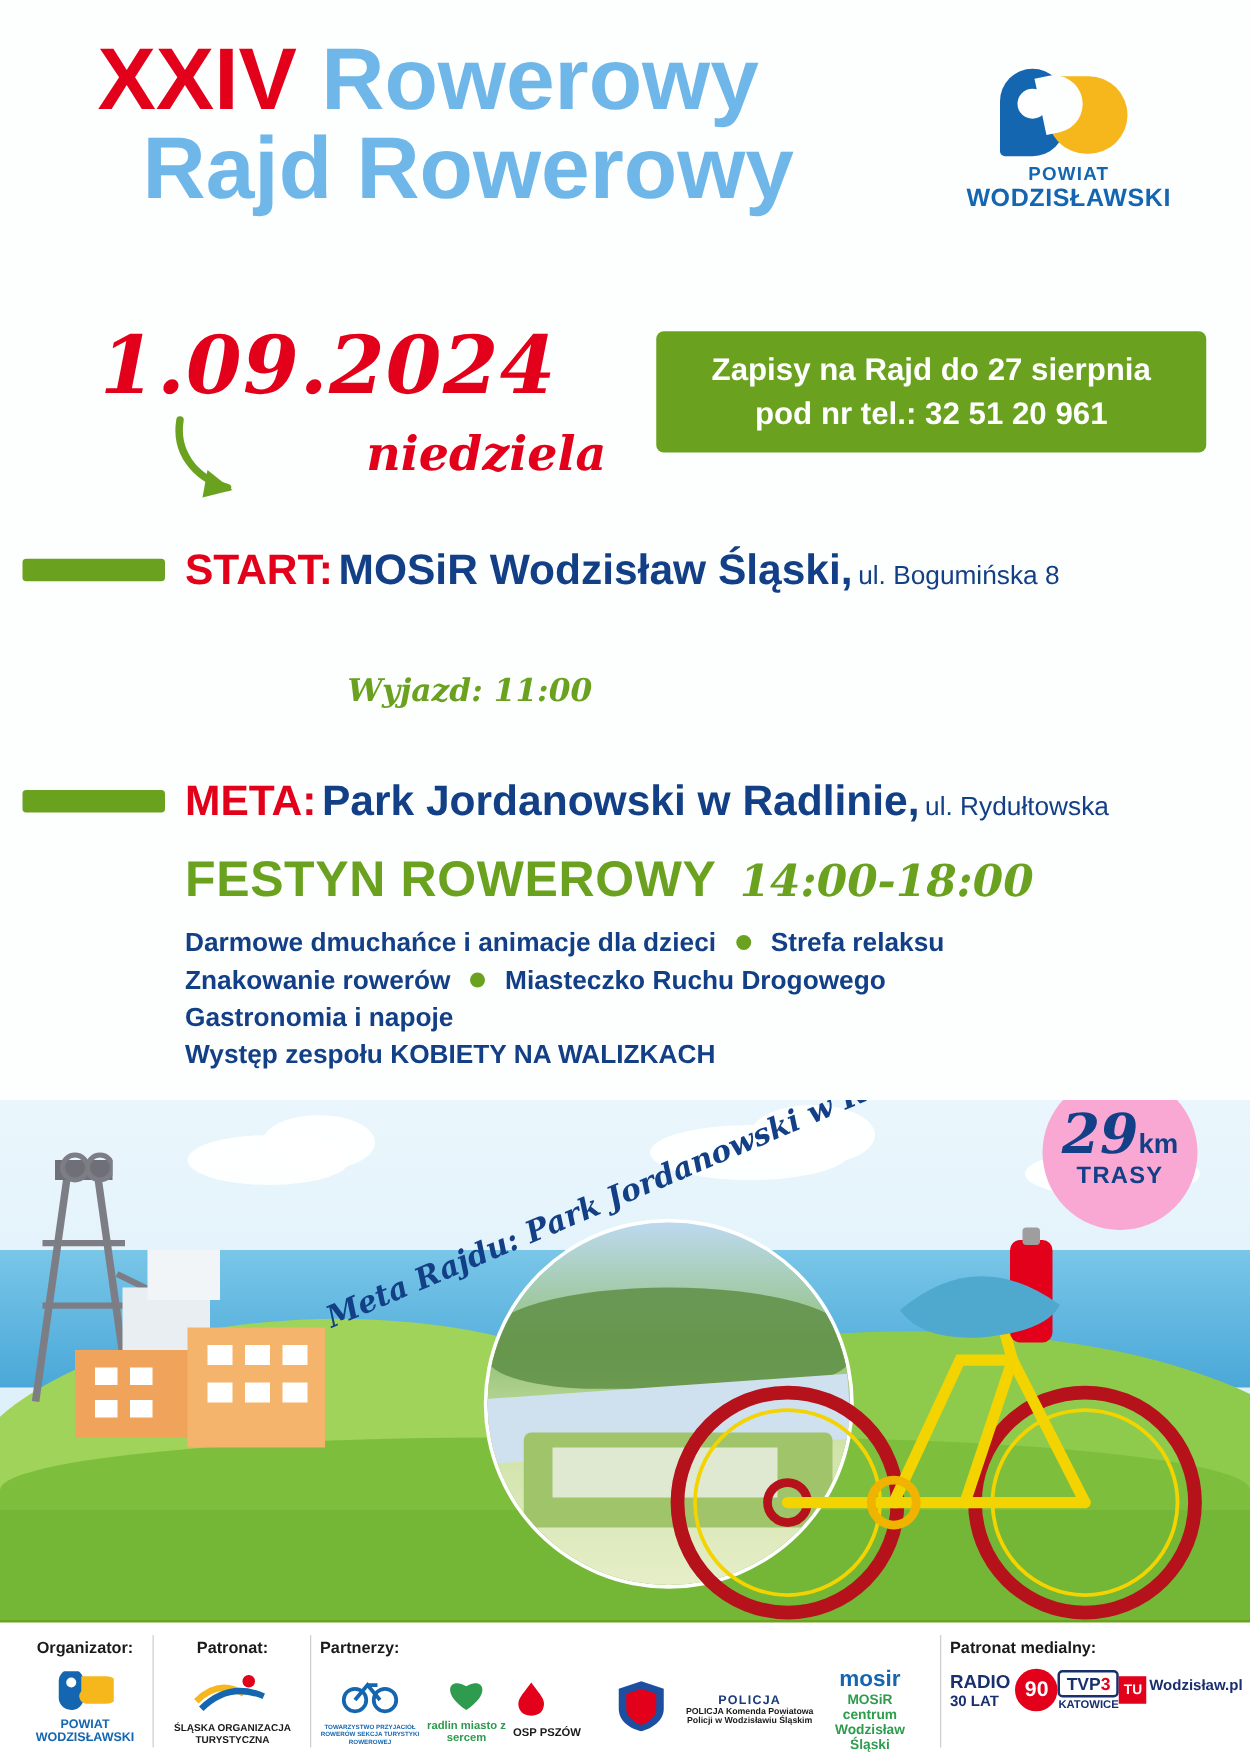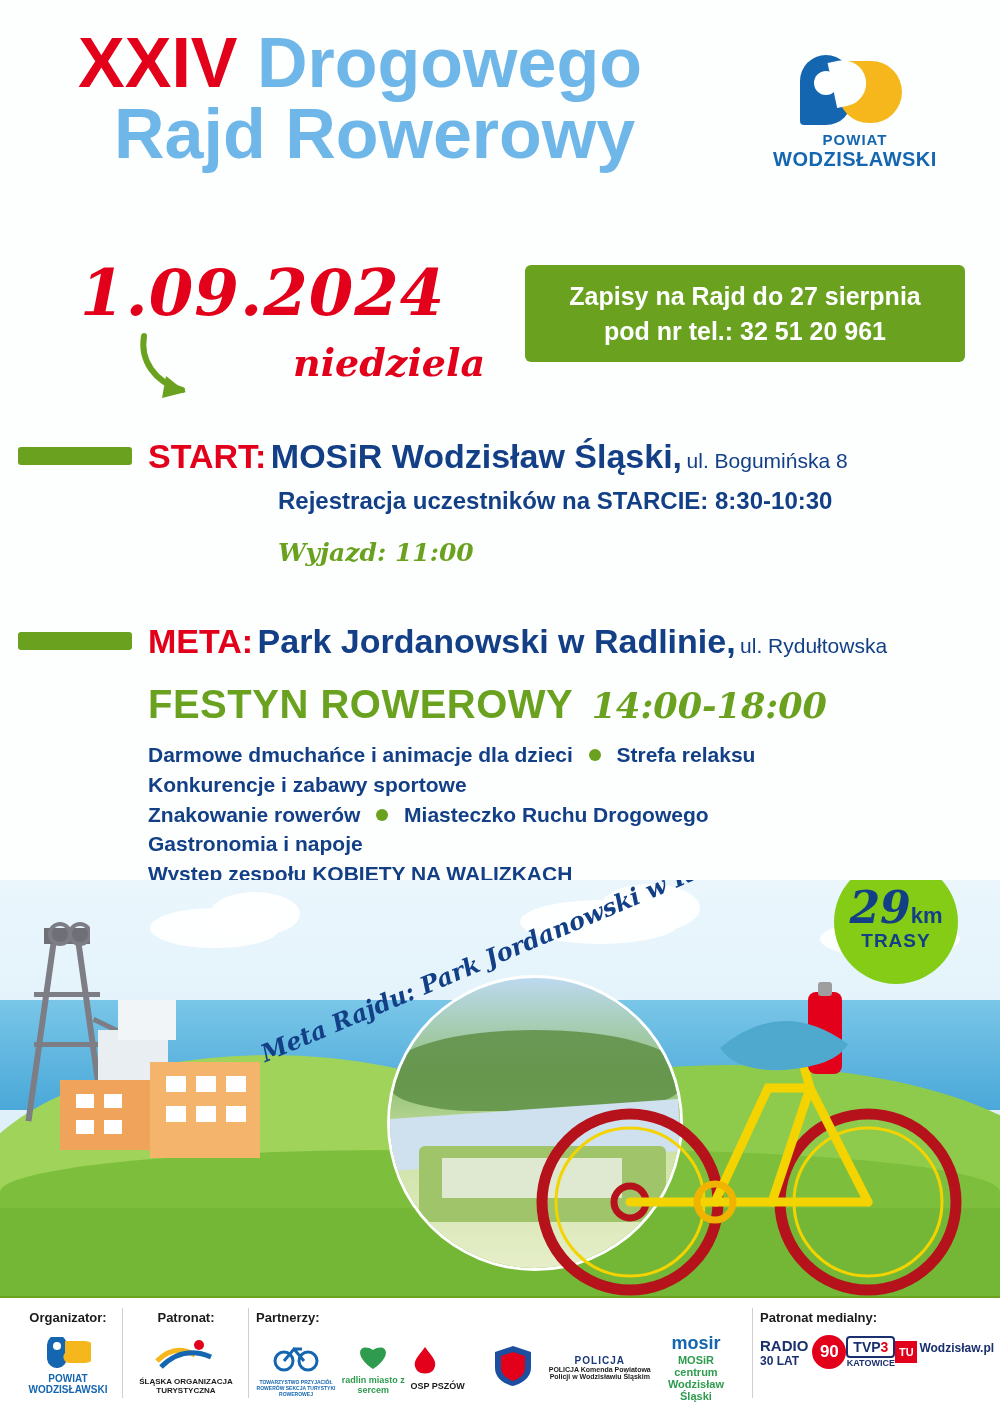--- a/index.html
+++ b/index.html
@@ -153,21 +153,21 @@
   .caption span {
     position:absolute; left:0; top:80px; transform-origin:left center;
     transform:rotate(-23deg);
     font-family:"DejaVu Serif", serif; font-style:italic; font-weight:bold;
     font-size:24px; color:#123f86; white-space:nowrap;
   }
 
   
   .km {
     position:absolute; right:42px; top:-20px; width:124px; height:124px; border-radius:50%;
-    background:#84cc16; text-align:center; color:#123f86;
+    background:#f9a8d4; text-align:center; color:#123f86;
   }
   .km .n { font-size:44px; font-weight:bold; font-family:"DejaVu Serif",serif; font-style:italic; line-height:1; padding-top:26px; display:inline-block;}
   .km .u { font-size:22px; font-weight:bold; }
   .km .t { font-size:19px; font-weight:bold; letter-spacing:1px; }
 
   
   .bike { position:absolute; right:20px; bottom:-10px; width:470px; height:330px; }
 
   
   .footer {
@@ -180,21 +180,21 @@
   .mini-logo { font-size:10px; font-weight:bold; color:#1566b0; }
 </style>
 </head>
 <body>
 
 <div class="poster">
 
   <div class="title-block">
     <div class="title-line1">
       <span class="xxiv">XXIV</span>
-      <span class="pow">Drogowego</span>
+      <span class="pow">Rowerowy</span>
     </div>
     <div class="title-line2">Rajd Rowerowy</div>
   </div>
 
   <div class="logo-top">
     <div class="mark">
       <span class="l1"></span>
         <span class="l2"></span>
     </div>
     <div class="t1">POWIAT</div>
@@ -212,43 +212,39 @@
     <div>Zapisy na Rajd do 27 sierpnia</div>
     <div>pod nr tel.: 32 51 20 961</div>
   </div>
 
   <div class="bar start-bar"></div>
   <div class="start-line">
     <span class="kw">START:</span>
     <span class="place">MOSiR Wodzisław Śląski,</span>
     <span class="addr">ul. Bogumińska 8</span>
   </div>
-  <div class="reg">Rejestracja uczestników na STARCIE: 8:30-10:30</div>
   <div class="depart">Wyjazd: 11:00</div>
 
   <div class="bar meta-bar"></div>
   <div class="meta-line">
     <span class="kw">META:</span>
     <span class="place">Park Jordanowski w Radlinie,</span>
     <span class="addr">ul. Rydułtowska</span>
   </div>
 
   <div class="festyn">
     <span class="big">FESTYN ROWEROWY</span>
     <span class="hours">14:00-18:00</span>
   </div>
 
   <div class="attractions">
     <div class="row">
       <span>Darmowe dmuchańce i animacje dla dzieci</span>
       <span class="dot"></span>
       <span>Strefa relaksu</span>
-    </div>
-    <div class="row">
-      <span>Konkurencje i zabawy sportowe</span>
     </div>
     <div class="row">
       <span>Znakowanie rowerów</span>
       <span class="dot"></span>
       <span>Miasteczko Ruchu Drogowego</span>
     </div>
     <div class="row">
       <span>Gastronomia i napoje</span>
     </div>
     <div class="row">

